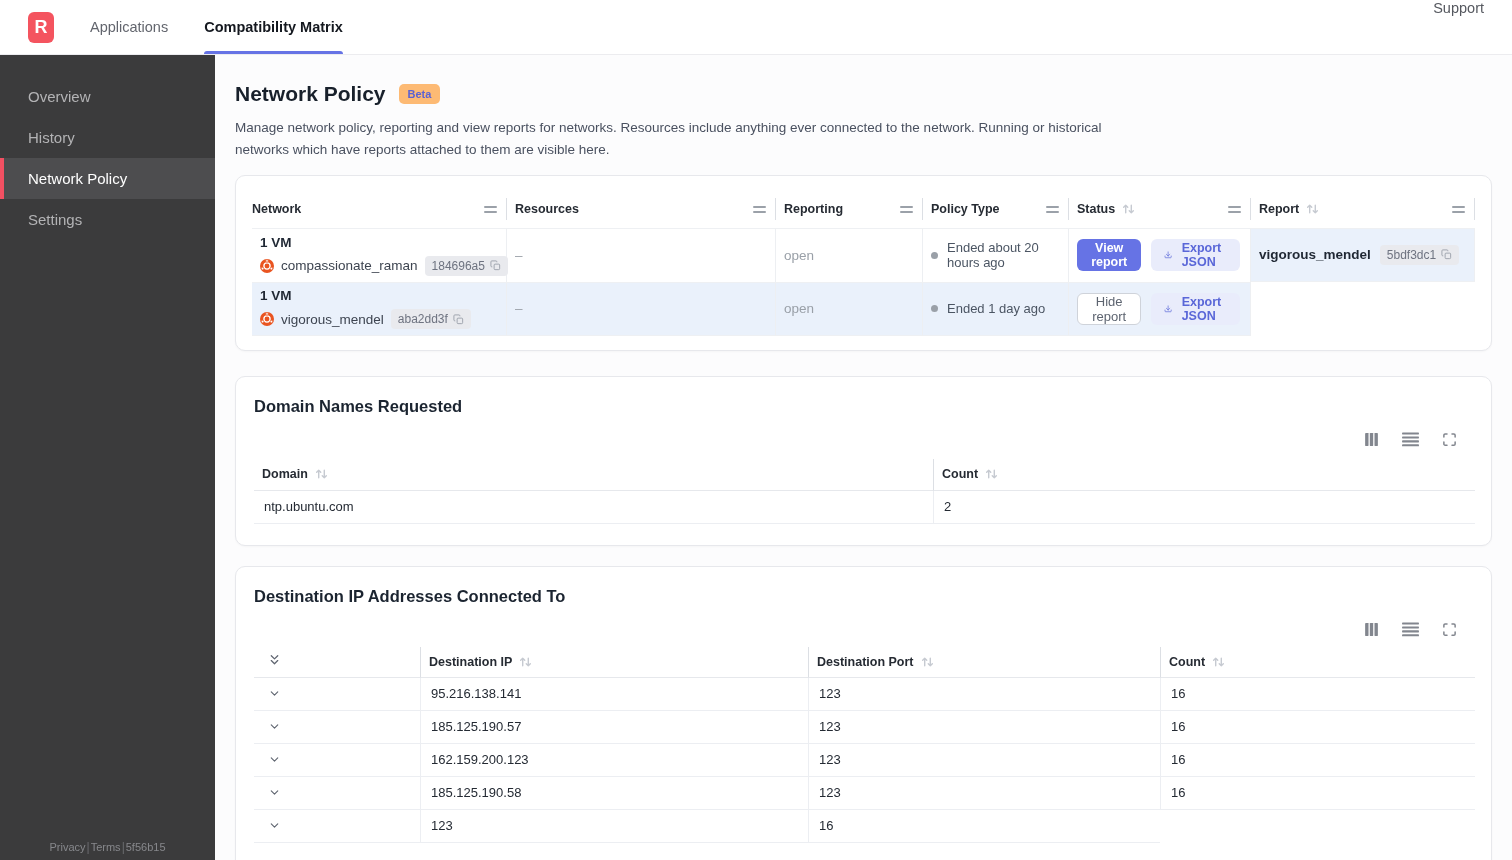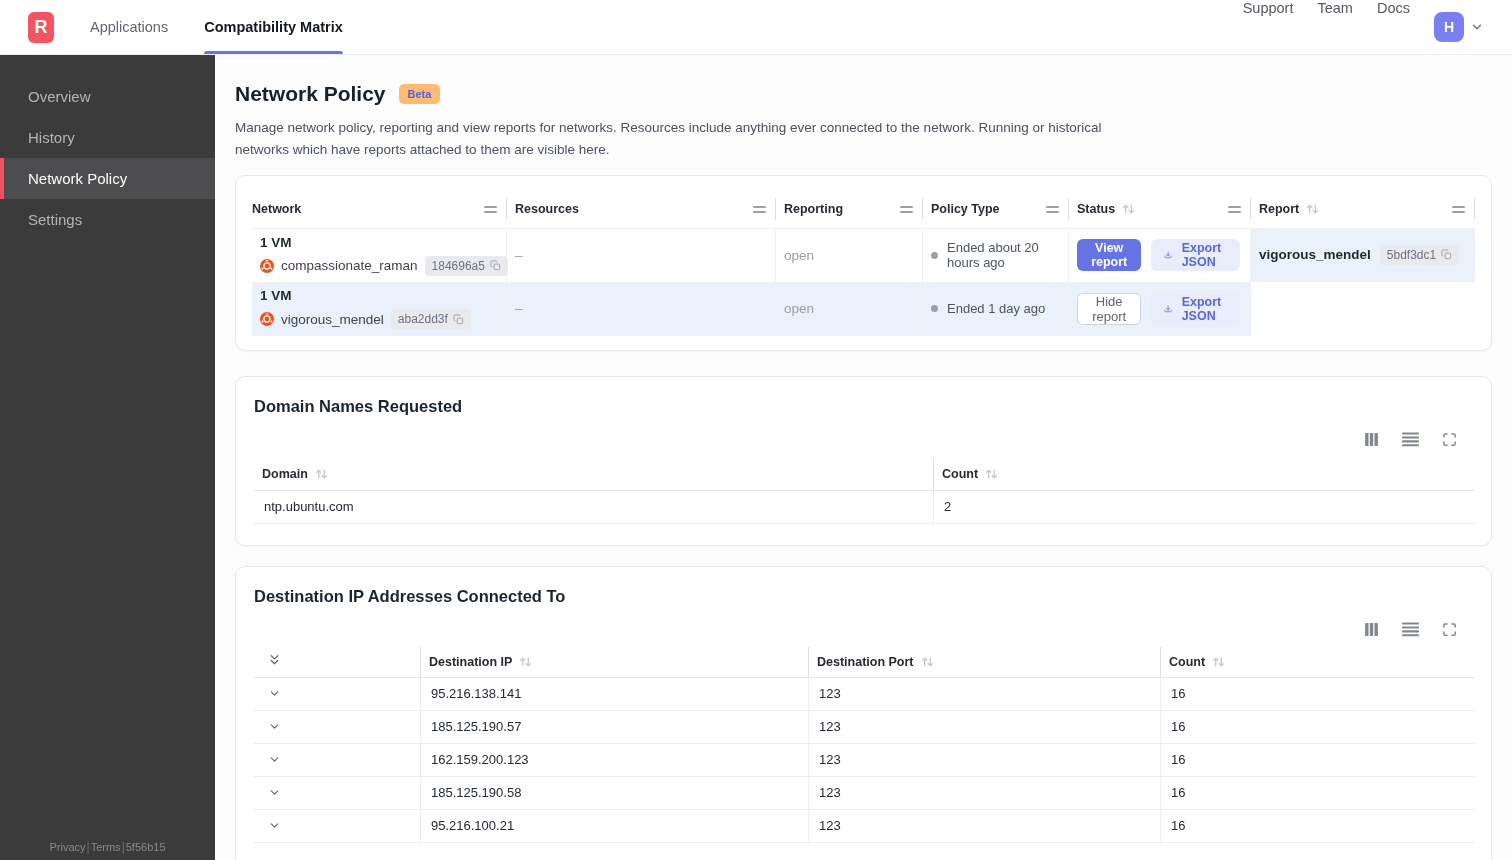--- a/index.html
+++ b/index.html
@@ -9,21 +9,21 @@
   
   .topnav { height:55px; display:flex; align-items:stretch; padding:0 28px 0 28px;
     border-bottom:1px solid #ececef; background:#fff; }
   .logo { align-self:center; width:26px; height:31px; background:#f4545f; border-radius:6px;
     color:#fff; font-weight:bold; font-size:18px; display:flex; align-items:center; justify-content:center; margin-right:36px; }
   .nav-tabs { display:flex; gap:36px; align-items:stretch; }
   .nav-tab { display:flex; align-items:center; font-size:14.5px; color:#62656d; position:relative; cursor:pointer; }
   .nav-tab.active { color:#14181f; font-weight:bold; }
   .nav-tab.active::after { content:""; position:absolute; left:0; right:0; bottom:0; height:3px;
     background:#6673e5; border-radius:3px 3px 0 0; }
-  .nav-right { margin-left:auto; display:flex; gap:24px; }
+  .nav-right { margin-left:auto; display:flex; align-items:center; gap:40px;flex-direction:column; }
   .nav-link { font-size:14.5px; color:#55585f; cursor:pointer; }
   .avatar-wrap { display:flex; align-items:center; gap:6px; cursor:pointer; }
   .avatar { width:30px; height:30px; border-radius:8px; background:#7a80f0; color:#fff;
     font-size:14px; font-weight:bold; display:flex; align-items:center; justify-content:center; }
 
   
   .shell { display:flex; height:805px; }
   .sidebar { width:215px; background:#3b3b3c; position:relative; flex-shrink:0; padding-top:21px; }
   .side-item { height:41px; display:flex; align-items:center; padding-left:28px;
     font-size:15px; color:#b3b3b5; cursor:pointer; }
@@ -447,20 +447,19 @@
           </div>
         <div class="td body-sep">185.125.190.58</div>
         <div class="td body-sep">123</div>
         <div class="td body-sep">16</div>
 
         <div class="td expander">
             <svg width="13" height="13" viewBox="0 0 24 24" fill="none" stroke="#5f6570" stroke-width="2.1" stroke-linecap="round" stroke-linejoin="round">
               <polyline points="6 9 12 15 18 9"></polyline>
             </svg>
           </div>
-        <div class="td body-sep">95.216.100.21</div>
         <div class="td body-sep">123</div>
         <div class="td body-sep">16</div>
       </div>
     </div>
 
   </div>
 </div>
 
 </body></html>

